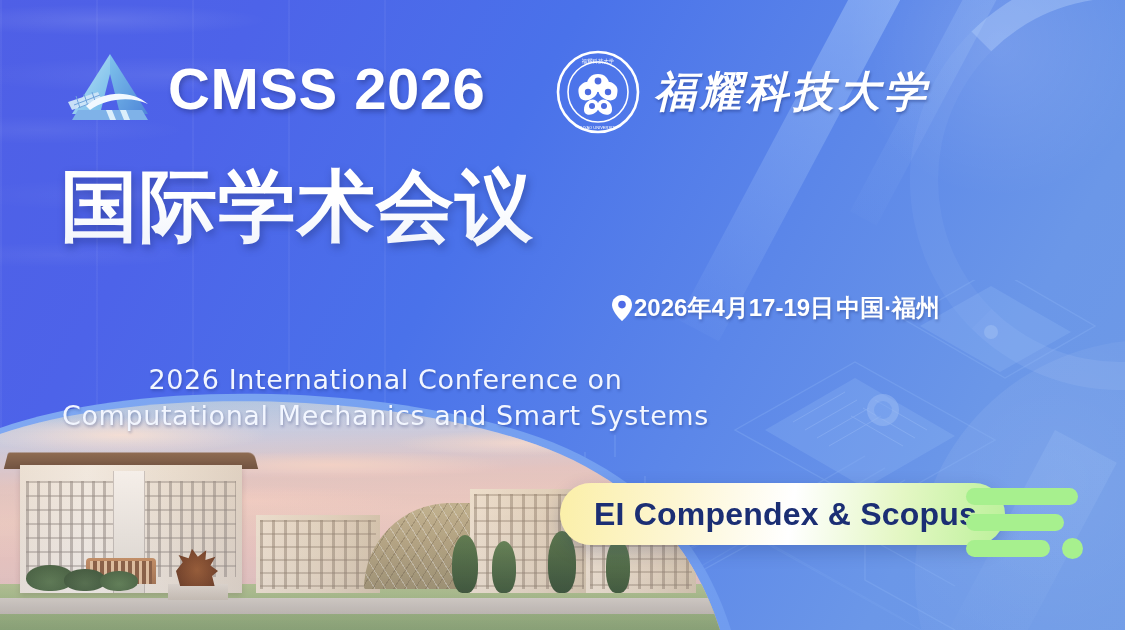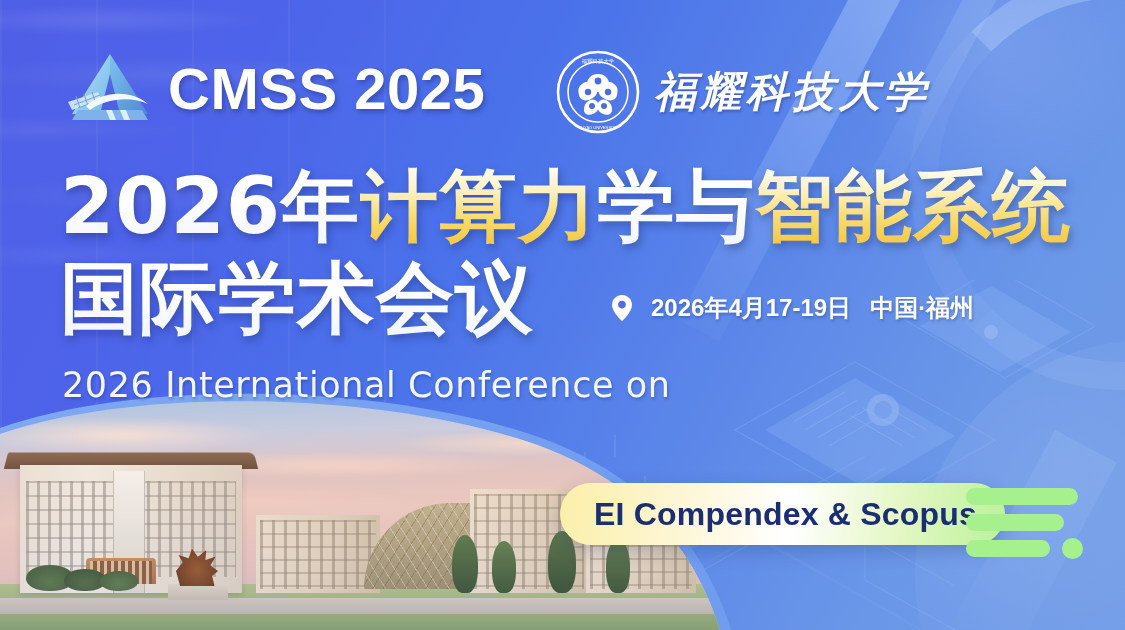--- a/index.html
+++ b/index.html
@@ -225,30 +225,30 @@
   }
   .g-txt {
     background:linear-gradient(180deg,#FFFDF4 8%,#FDF0BE 34%,#F8D96A 66%,#F2C43A 100%);
     -webkit-background-clip:text; background-clip:text; color:transparent;
     filter:drop-shadow(2px 4px 4px rgba(20,35,95,.38));
   }
 
   
   .meta {
     position:absolute; left:612px; top:292px;
-    display:flex; align-items:center; gap:19px;
+    display:flex; align-items:center; gap:2px;
     color:#fff; font-size:24px; font-weight:600; white-space:nowrap;
     text-shadow:1px 2px 3px rgba(15,30,90,.3);
   }
   .meta .venue { }
 
   
   .en-title {
     position:absolute; left:62px; top:362px;
-    color:#F2F6FF; font-size:35px; font-weight:400; line-height:1.32;
+    color:#F2F6FF; font-size:27px; font-weight:400; line-height:1.32;
     letter-spacing:.6px; white-space:nowrap;
     font-family:"DejaVu Sans","Liberation Sans",sans-serif;
     text-shadow:1px 2px 3px rgba(15,30,90,.28);
     text-align:center;
   }
   .en-title span { display:block; }
 
   
   .badge {
     position:absolute; left:560px; top:483px;
@@ -360,21 +360,21 @@
       <path d="M48 6 L10 66 L38 66 L48 26 Z" fill="url(#lgA)"></path>
       <path d="M16 62 L80 62 L86 72 L10 72 Z" fill="#7FB2E8"></path>
       <path d="M44 62 L50 62 L54 72 L48 72 Z" fill="#DCEFFB"></path>
       <path d="M58 62 L64 62 L68 72 L62 72 Z" fill="#DCEFFB"></path>
       <path d="M6 54 L36 44 L40 52 L10 62 Z" fill="#CFE6F8" opacity=".95"></path>
       <g stroke="#6FA3DC" stroke-width="1">
         <path d="M12 57 L38 47 M16 60 L42 50 M14 48 L18 60 M22 46 L26 58 M30 44 L34 56"></path>
       </g>
       <path d="M24 58 C42 42, 70 42, 86 56 C70 48, 44 50, 28 62 Z" fill="#F2F9FF"></path>
     </svg>
-    <div class="cmss-title">CMSS 2025</div>
+    <div class="cmss-title">CMSS 2026</div>
   </div>
 
   <div class="uni-block">
     <svg class="uni-seal" viewBox="0 0 84 84">
       <circle cx="42" cy="42" r="40" fill="none" stroke="#fff" stroke-width="2.6"></circle>
       <circle cx="42" cy="42" r="30" fill="none" stroke="#fff" stroke-width="1.6"></circle>
       <g fill="#fff">
         <path d="M42 24 c7 0 11 5 11 10 c0 5 -4 8 -11 8 c-7 0 -11 -3 -11 -8 c0 -5 4 -10 11 -10 z"></path>
         <path d="M26 34 c5 -4 11 -2 14 3 c3 4 1 9 -5 12 c-6 3 -11 1 -12 -4 c-1 -5 -1 -8 3 -11 z"></path>
         <path d="M58 34 c-5 -4 -11 -2 -14 3 c-3 4 -1 9 5 12 c6 3 11 1 12 -4 c1 -5 1 -8 -3 -11 z"></path>
@@ -390,35 +390,35 @@
       </g>
       <text x="42" y="13" fill="#fff" font-size="5.4" text-anchor="middle" font-family="DejaVu Serif, serif">福耀科技大学</text>
       <text x="42" y="79" fill="#fff" font-size="4" text-anchor="middle" font-family="Liberation Sans, sans-serif">FUYAO UNIVERSITY</text>
     </svg>
     <div class="uni-names">
       <div class="uni-cn">福耀科技大学</div>
     </div>
   </div>
 
   <div class="cn-title">
-    <span class="ln"><span class="w-txt">2026年</span><span class="g-txt">计算力</span><span class="w-txt">学与</span><span class="g-txt">智能系统</span></span>
     <span class="ln w-txt">国际学术会议</span>
   </div>
 
   <div class="meta">
     <svg width="20" height="26" viewBox="0 0 20 26">
       <path d="M10 0 C4.5 0 0 4.4 0 9.9 C0 17 10 26 10 26 C10 26 20 17 20 9.9 C20 4.4 15.5 0 10 0 Z" fill="#FFFFFF"></path>
       <circle cx="10" cy="9.6" r="3.8" fill="#4F6BE6"></circle>
     </svg>
     <span>2026年4月17-19日</span>
     <span class="venue">中国·福州</span>
   </div>
 
   <div class="en-title">
     <span>2026 International Conference on</span>
+    <span>Computational Mechanics and Smart Systems</span>
   </div>
 
   <div class="badge">
     <span class="badge-label">EI Compendex &amp; Scopus</span>
   </div>
   <div class="bars">
     <div class="bar b1"></div>
     <div class="bar b2"></div>
     <div class="bar b3"></div>
     <div class="dot"></div>

